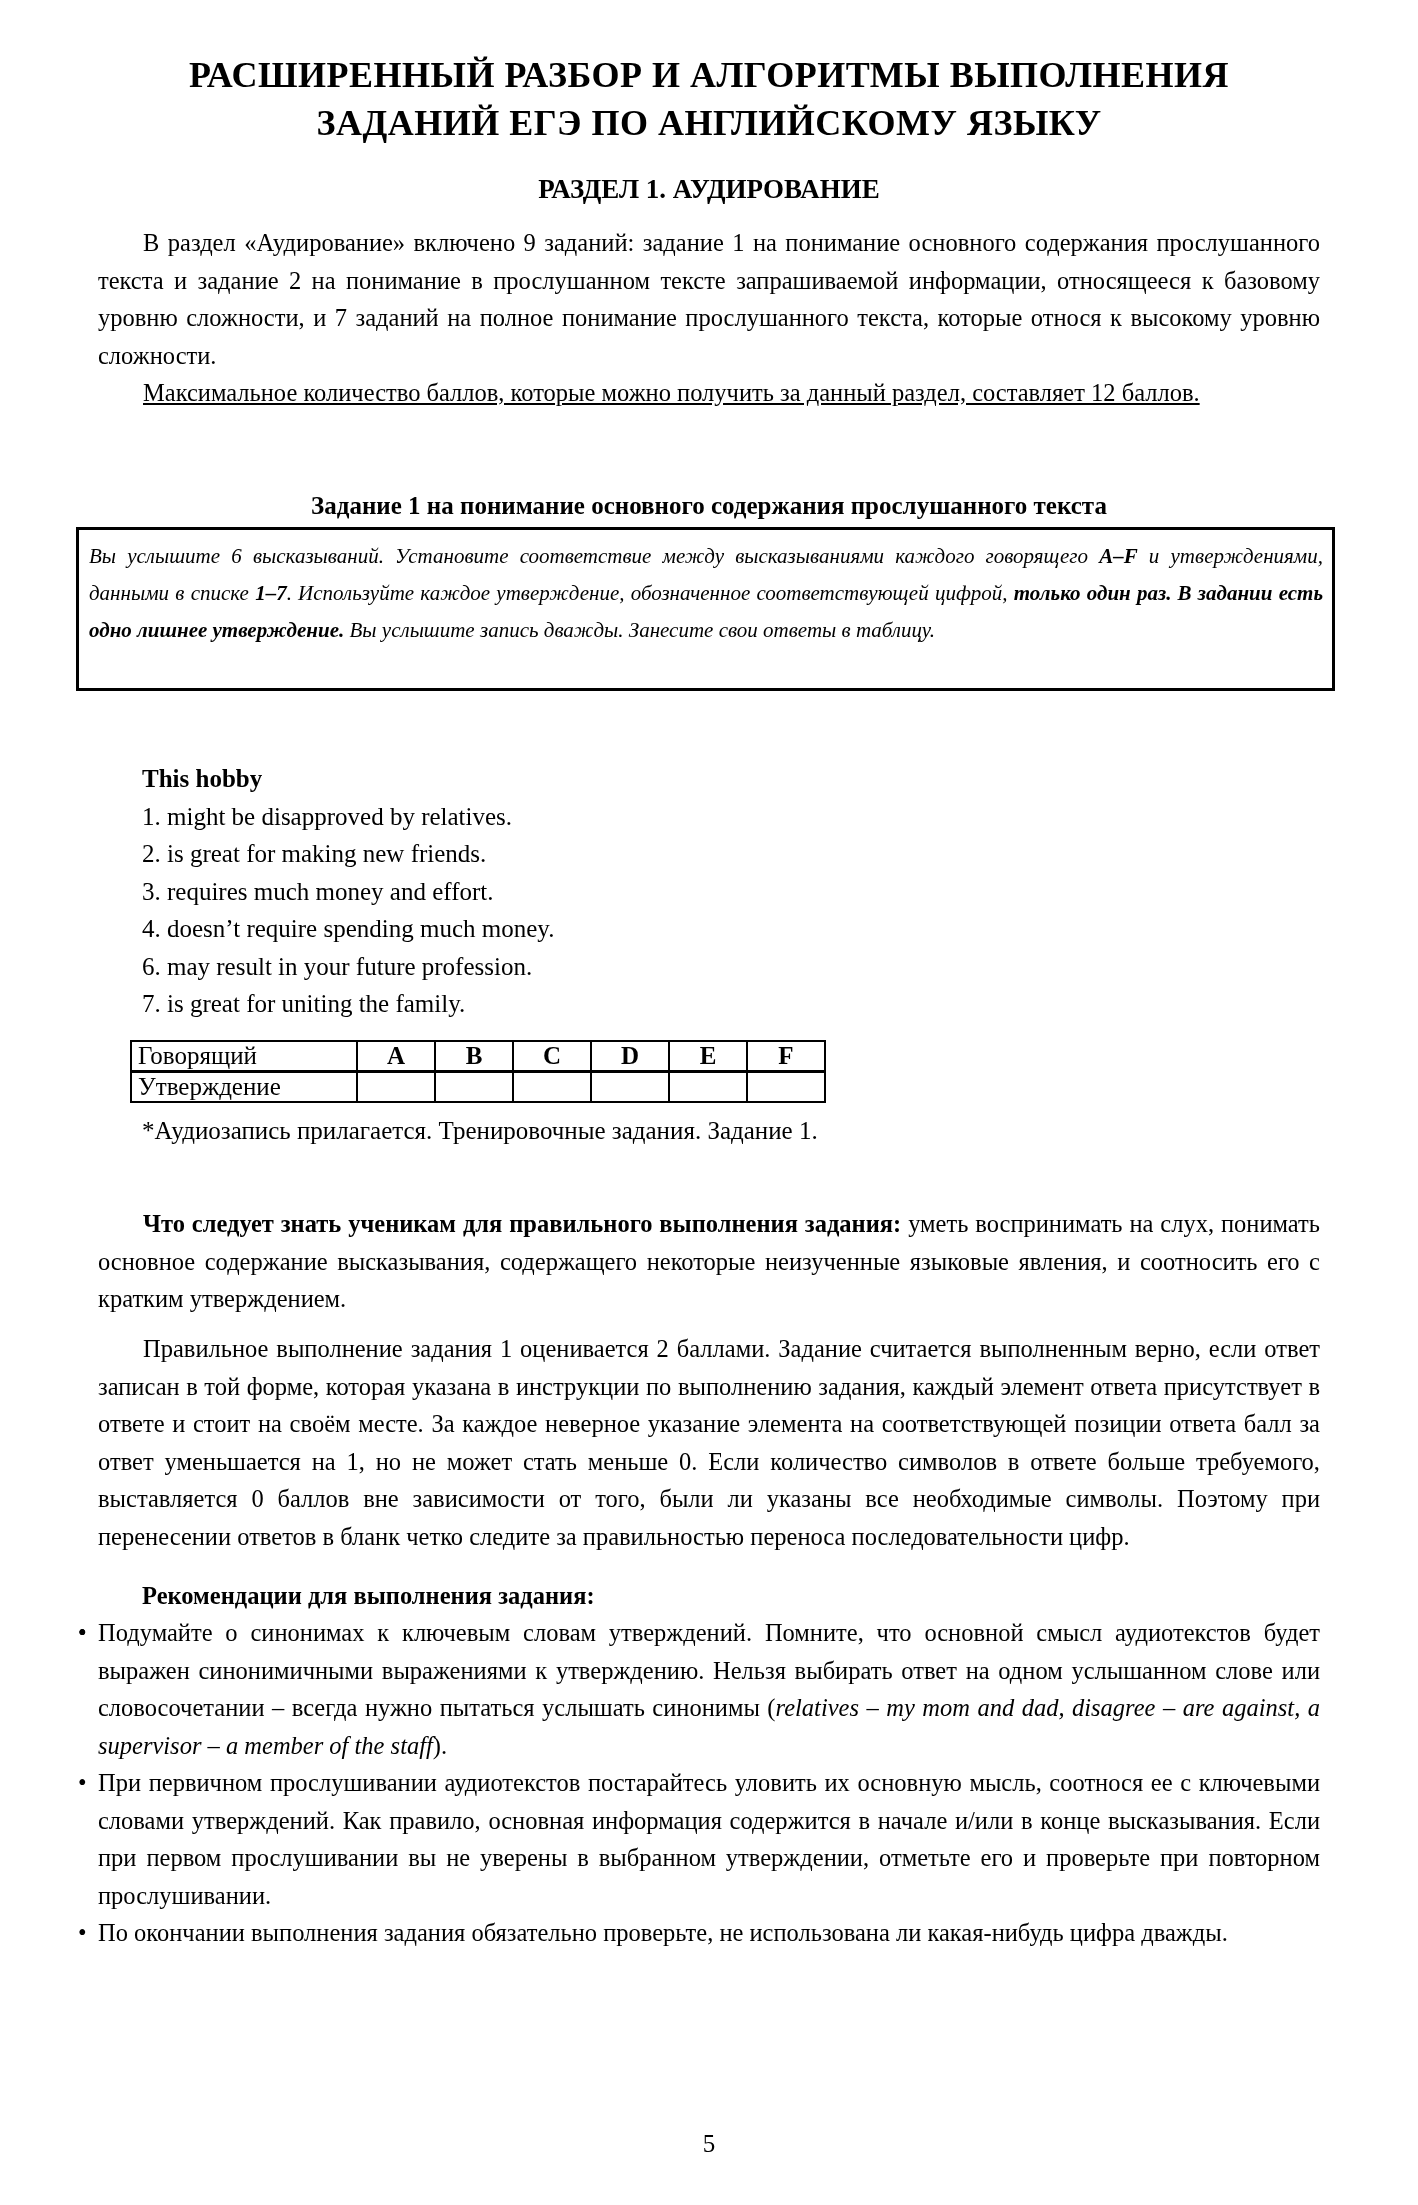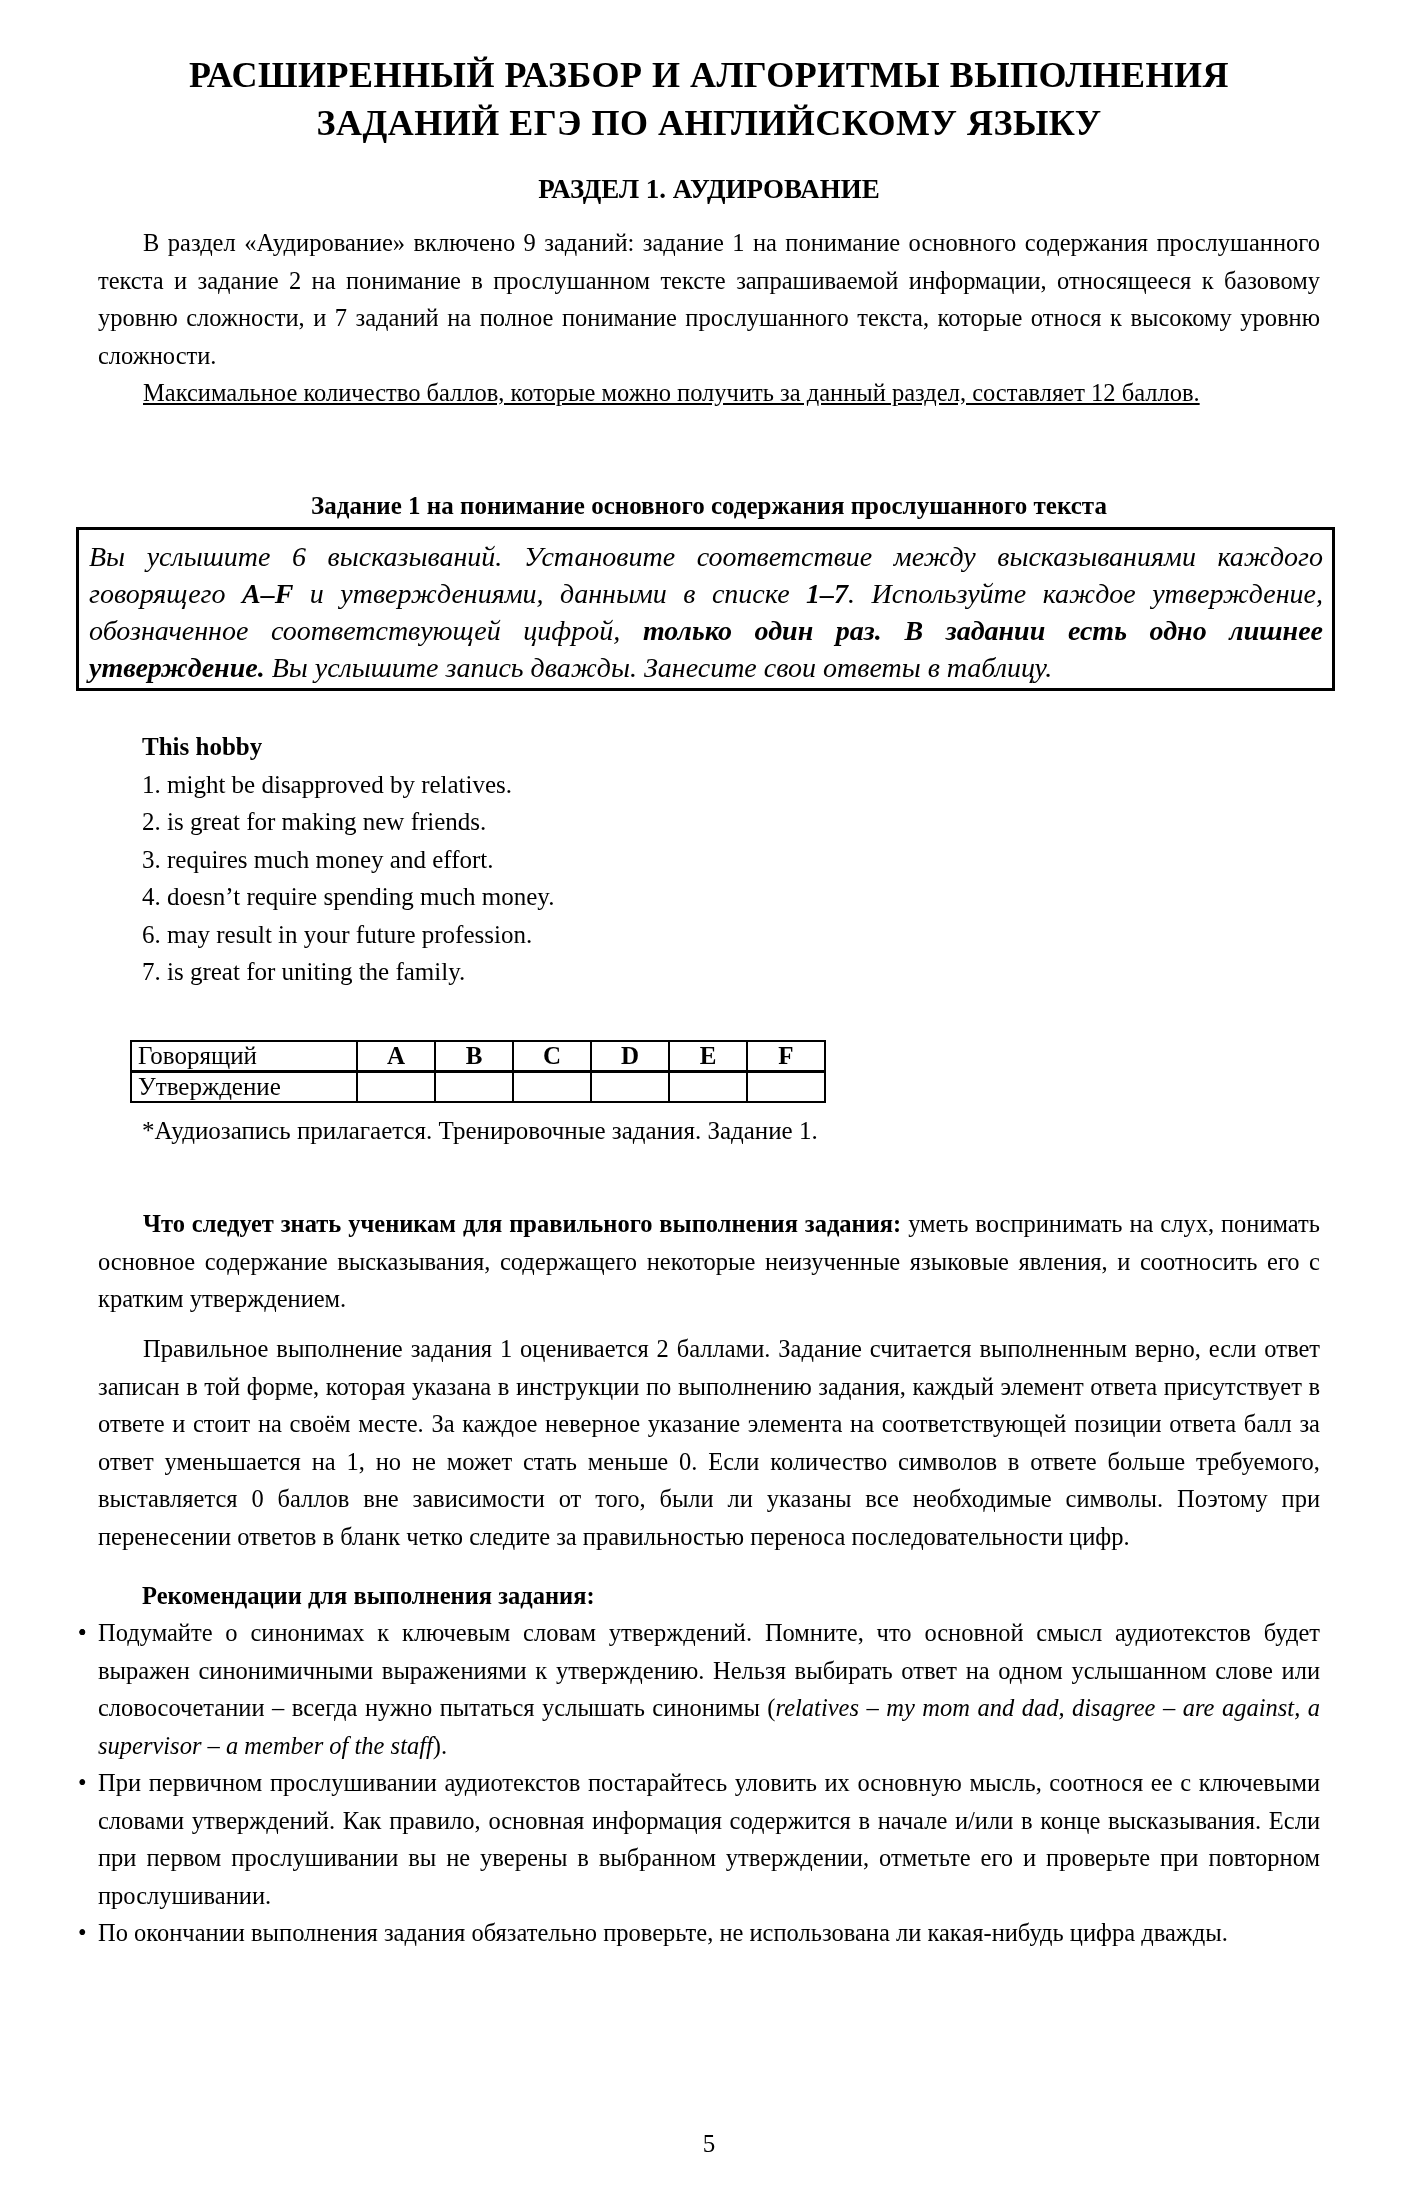--- a/index.html
+++ b/index.html
@@ -15,23 +15,23 @@
   .para { position: absolute; left: 98px; width: 1222px; font-size: 24.5px; line-height: 37.5px;
           text-align: justify; }
   .para .indent { display: inline-block; width: 45px; }
   .p1 { top: 224px; }
   .p2 { top: 374px; text-decoration: underline; }
   .task-head { position: absolute; left: 0; width: 1418px; top: 490px; text-align: center;
                font-weight: bold; font-size: 25px; line-height: 32px; }
   .task-box { position: absolute; left: 76px; top: 527px; width: 1253px; height: 158px;
               border: 3px solid #000; }
   .task-box .txt { position: absolute; left: 10px; top: 8px; width: 1234px;
-                   font-style: italic; font-size: 28px; line-height: 37px; text-align: justify; }
+                   font-style: italic; font-size: 21px; line-height: 37px; text-align: justify; }
   .hobby { position: absolute; left: 142px; top: 728px; font-size: 25px; line-height: 37.5px; }
-  .hobby .h { font-weight: bold; }
+  .hobby .h { font-weight: bold; margin-top: 32px; }
   table.answer { position: absolute; left: 130px; top: 1040px; border-collapse: collapse;
                  font-size: 25px; }
   table.answer td { border: 2px solid #000; height: 28px; padding: 0 6px; }
   table.answer td.lbl { width: 212px; text-align: left; }
   table.answer td.c { width: 64px; text-align: center; font-weight: bold; }
   table.answer tr.r1 td { border-bottom: 3px solid #000; }
   .footnote { position: absolute; left: 142px; top: 1114px; font-size: 25px; line-height: 34px; }
   .p3 { top: 1205px; }
   .p4 { top: 1330px; }
   .rec-head { position: absolute; left: 142px; top: 1577px; font-weight: bold; font-size: 24.5px; line-height: 37.5px; }

